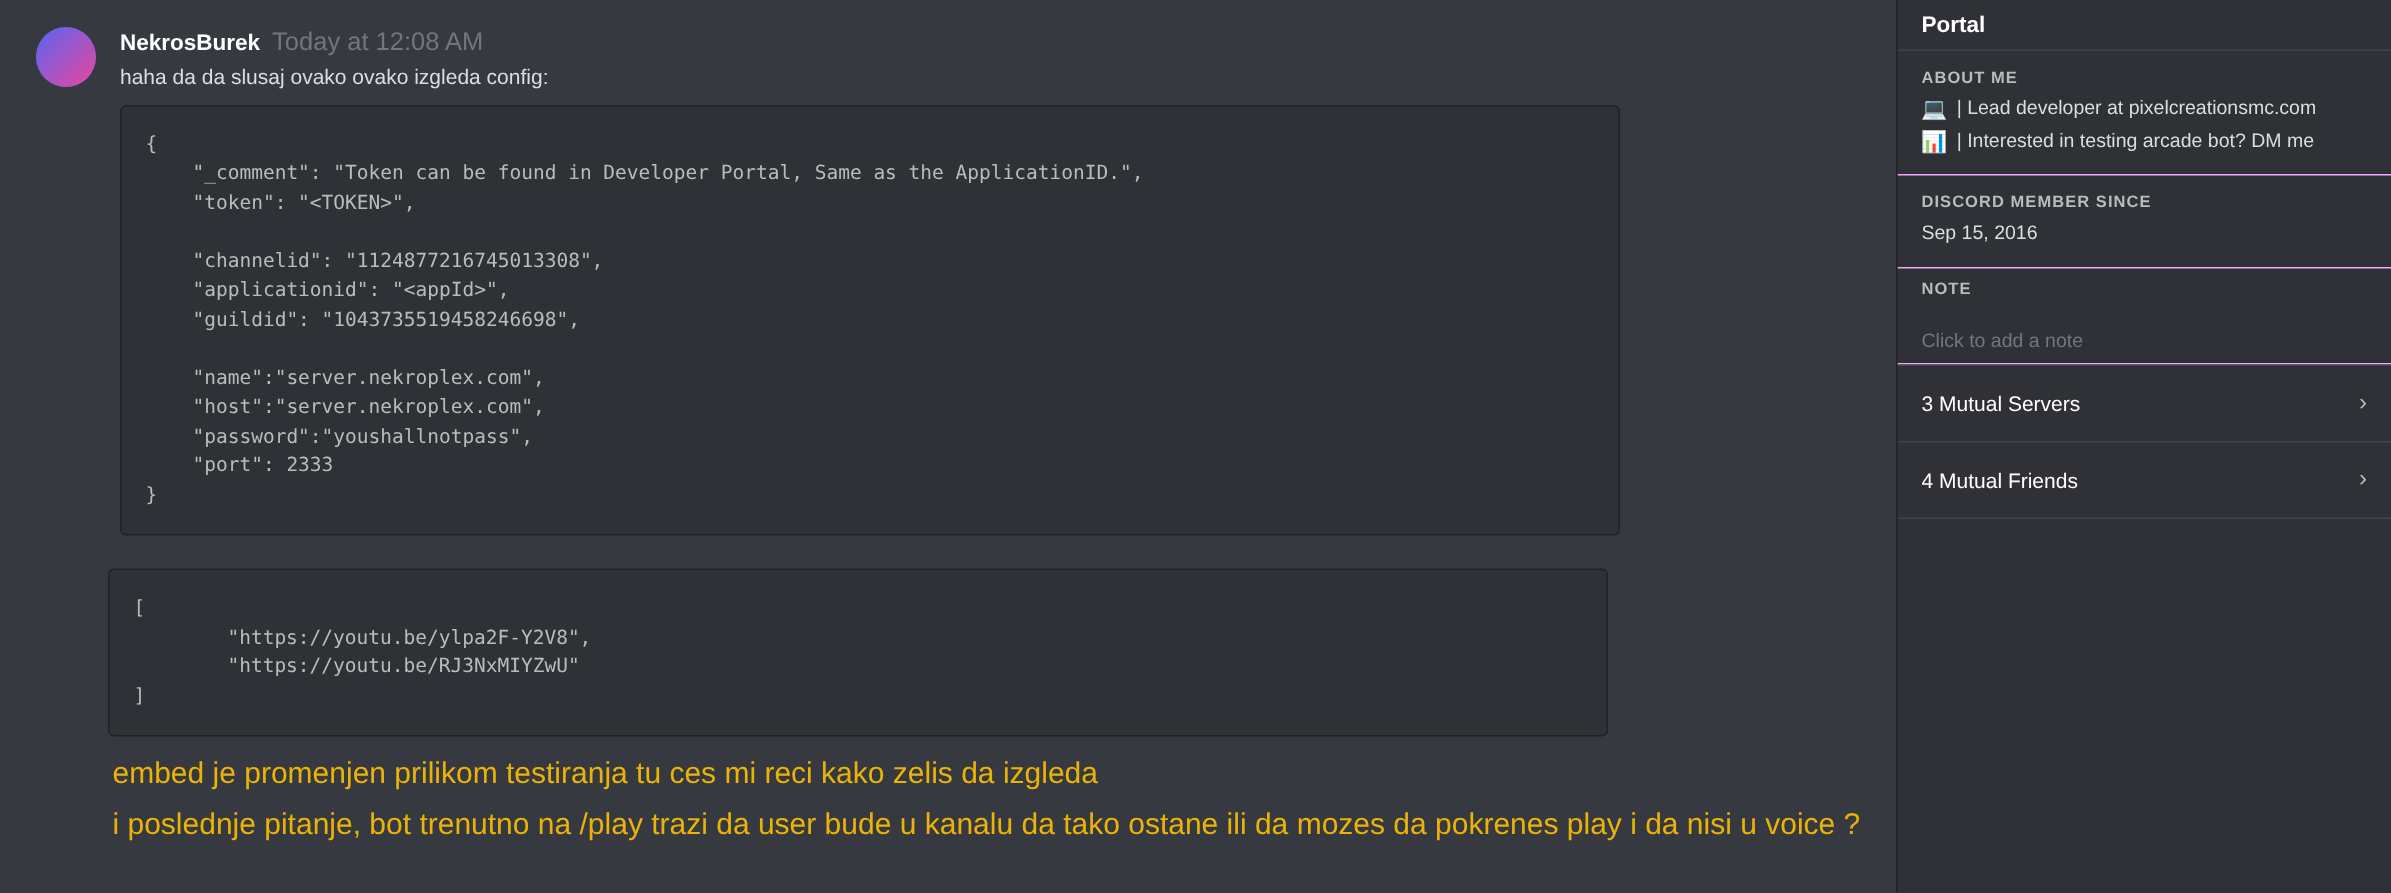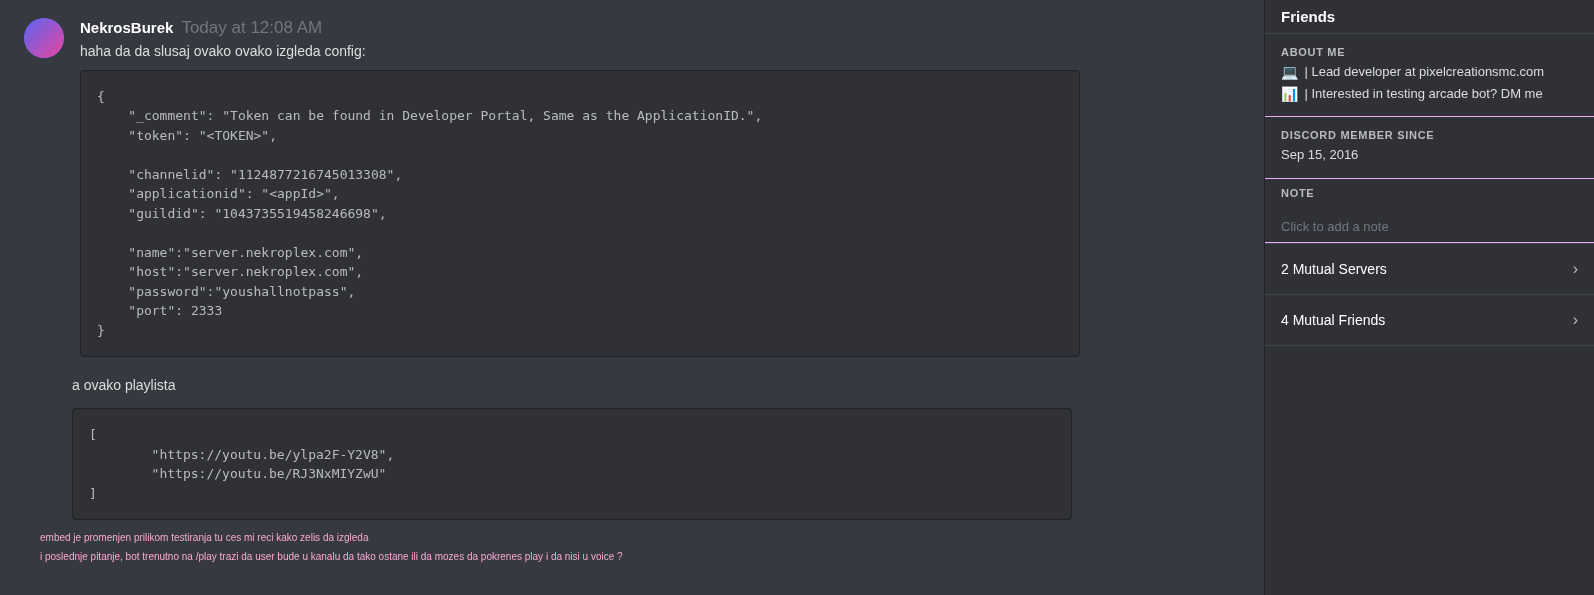--- a/index.html
+++ b/index.html
@@ -94,23 +94,23 @@
     }
 
     .message-text-plain {
       padding: 4px 0 4px 0;
       margin-left: 72px;
       color: #dcddde;
       line-height: 1.5;
     }
 
     .message-text-long {
-      margin-left: 40px;
-      color: #f9a8d4;
-      font-size: 10px;
+      margin-left: 75px;
+      color: #eab308;
+      font-size: 20px;
       line-height: 1.5;
       padding: 2px 16px 2px 0;
     }
 
     
     .right-panel {
       width: 330px;
       background: #2f3136;
       border-left: 1px solid #202225;
       display: flex;
@@ -231,42 +231,39 @@
     "guildid": "1043735519458246698",
 
     "name":"server.nekroplex.com",
     "host":"server.nekroplex.com",
     "password":"youshallnotpass",
     "port": 2333
 }</div>
     </div>
   </div>
 
-  <div class="message-text-plain">
-    <span>a ovako playlista</span>
-  </div>
 
   <div style="margin-left: 72px; padding: 0 16px 0 0;">
     <div class="code-block">[
         "https://youtu.be/ylpa2F-Y2V8",
         "https://youtu.be/RJ3NxMIYZwU"
 ]</div>
   </div>
 
   <div class="message-text-long">
     <span>embed je promenjen prilikom testiranja tu ces mi reci kako zelis da izgleda</span>
   </div>
   <div class="message-text-long">
     <span>i poslednje pitanje, bot trenutno na /play trazi da user bude u kanalu da tako ostane ili da mozes da pokrenes play i da nisi u voice ?</span>
   </div>
 </div>
 
 <div class="right-panel">
 
-  <div class="server-name">Friends</div>
+  <div class="server-name">Portal</div>
 
   <div class="about-section">
     <div class="section-label">ABOUT ME</div>
     <div class="about-me-row">
       <span class="about-me-icon">💻</span>
       <span>| Lead developer at pixelcreationsmc.com</span>
     </div>
     <div class="about-me-row">
       <span class="about-me-icon">📊</span>
       <span>| Interested in testing arcade bot? DM me</span>
@@ -278,21 +275,21 @@
     <div class="member-since-text">Sep 15, 2016</div>
   </div>
 
   <div class="about-section note-section">
     <div class="note-label">NOTE</div>
     <div class="note-text">Click to add a note</div>
   </div>
 
   <div class="mutual-section">
     <div class="mutual-row">
-      <span class="mutual-label">2 Mutual Servers</span>
+      <span class="mutual-label">3 Mutual Servers</span>
       <span class="chevron-icon">›</span>
     </div>
     <div class="mutual-row">
       <span class="mutual-label">4 Mutual Friends</span>
       <span class="chevron-icon">›</span>
     </div>
   </div>
 </div>
 
 </body></html>

